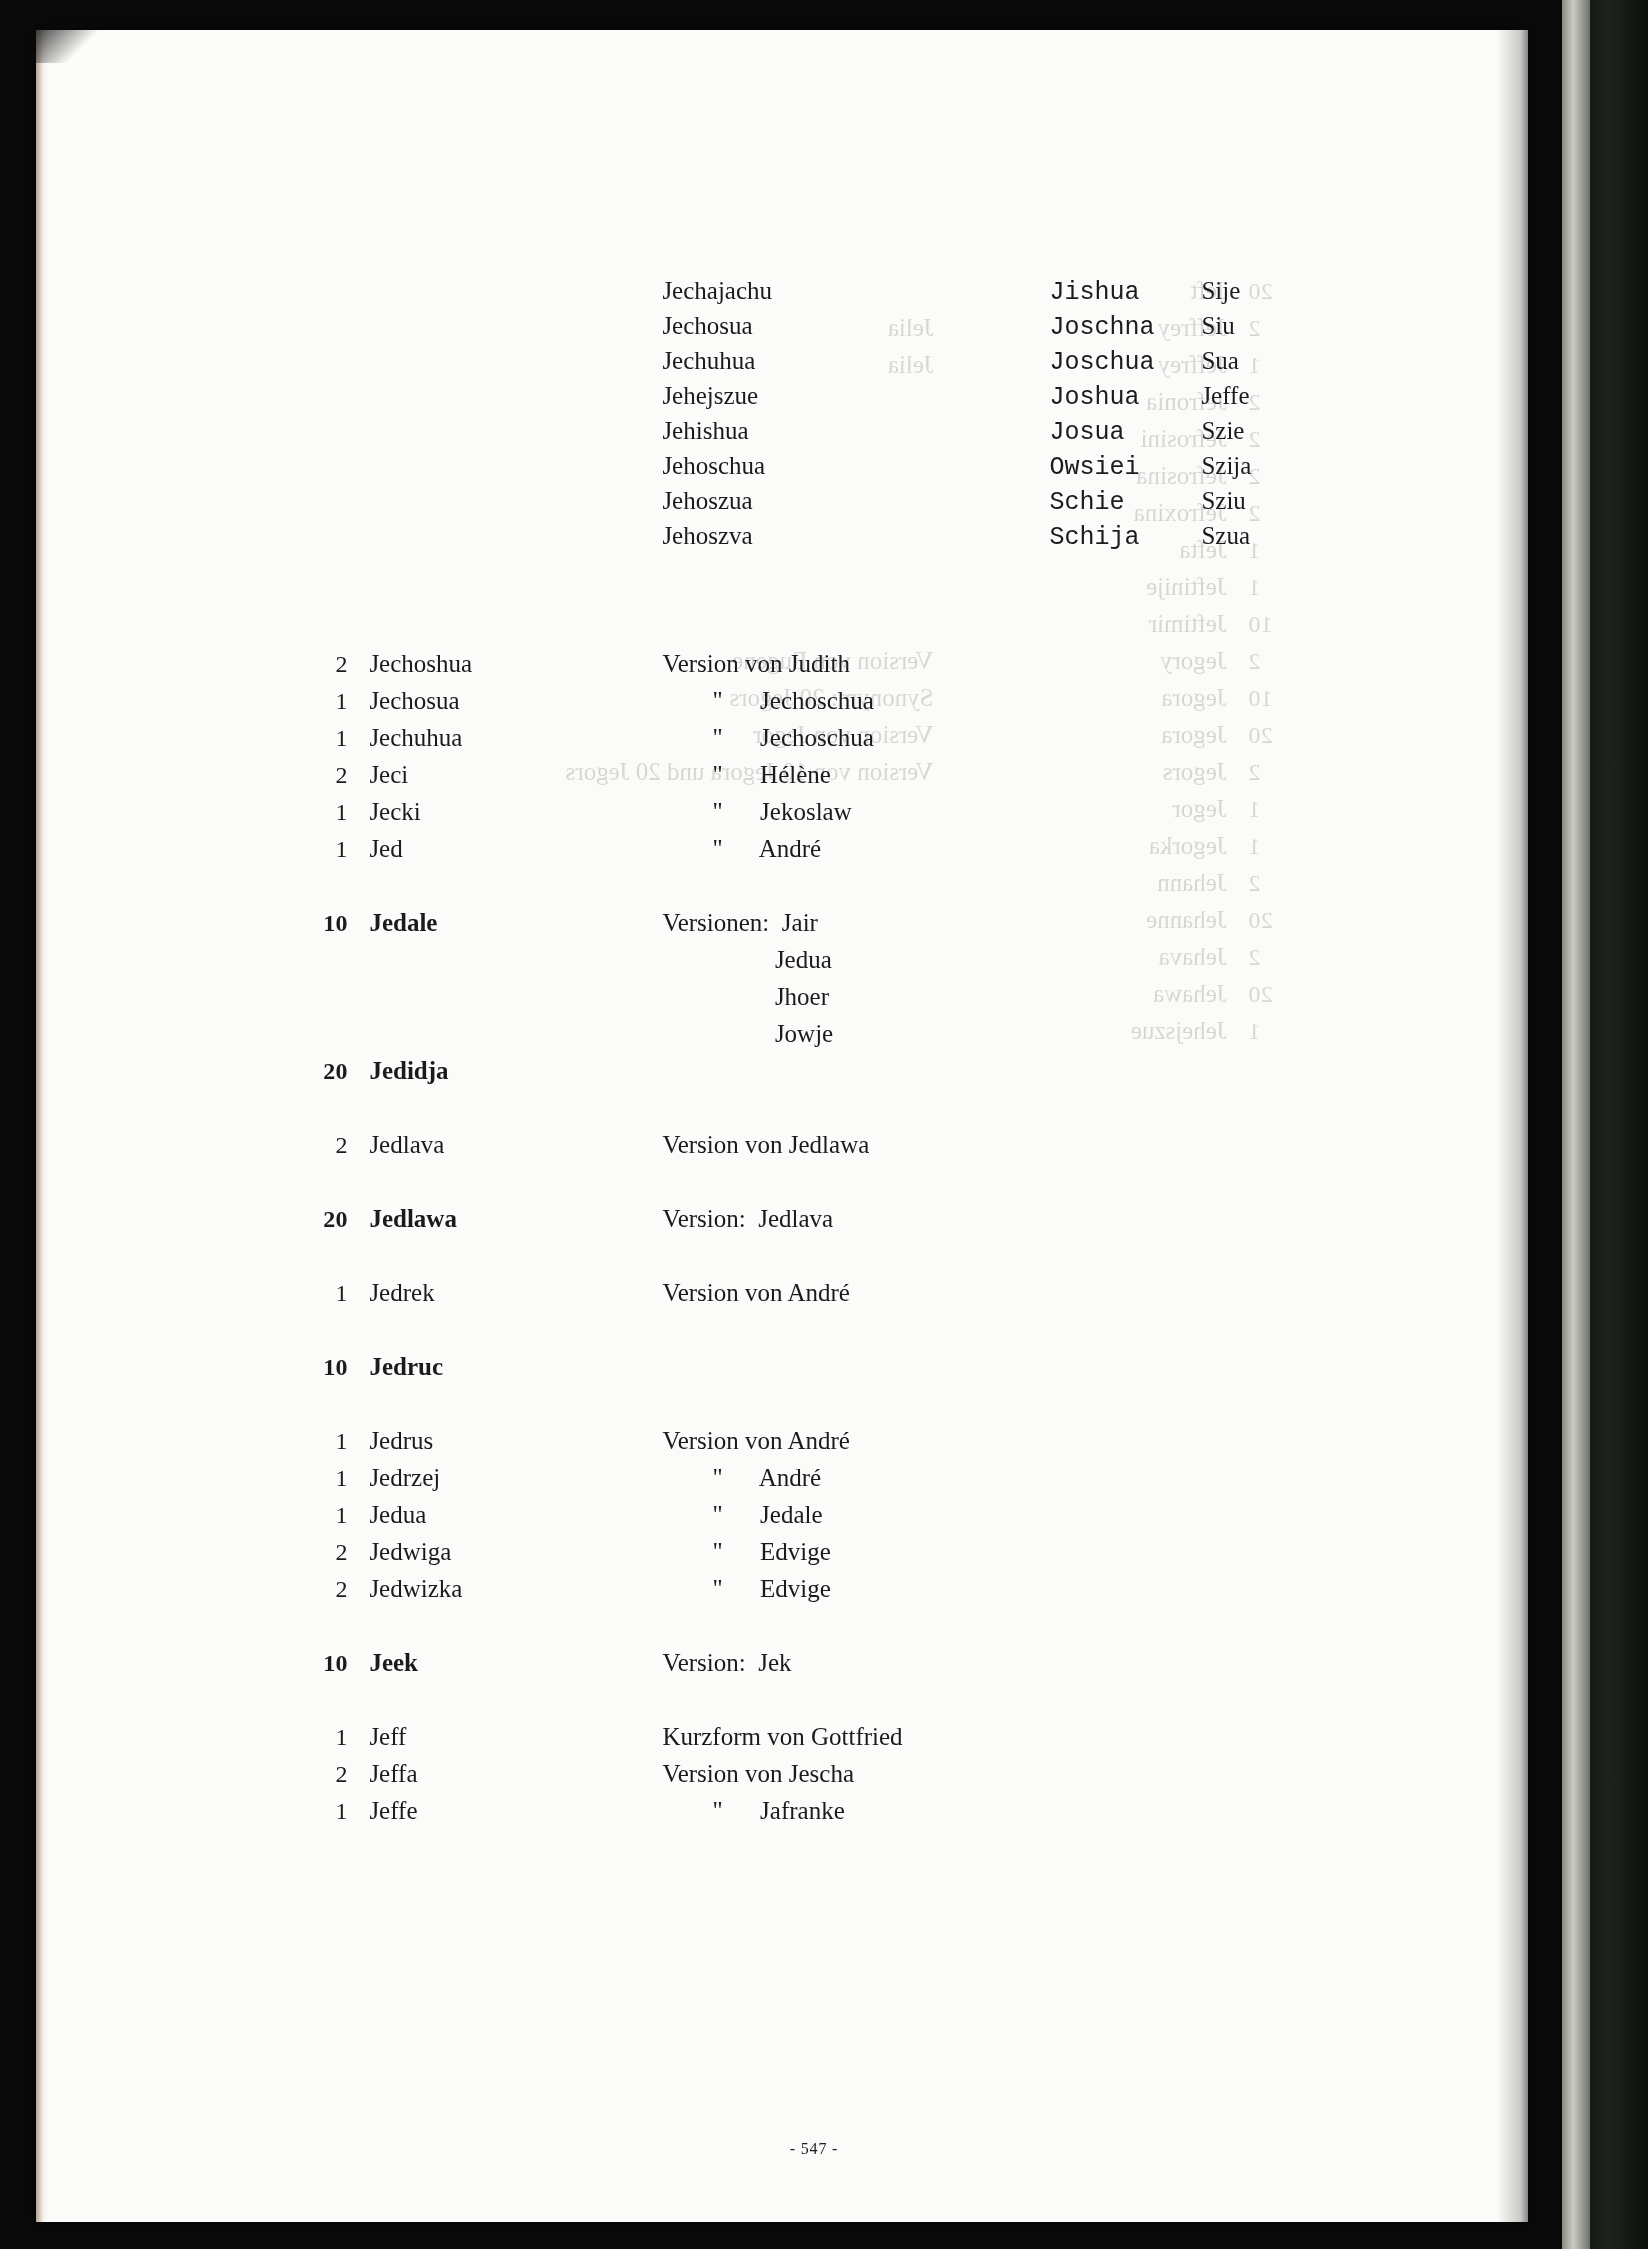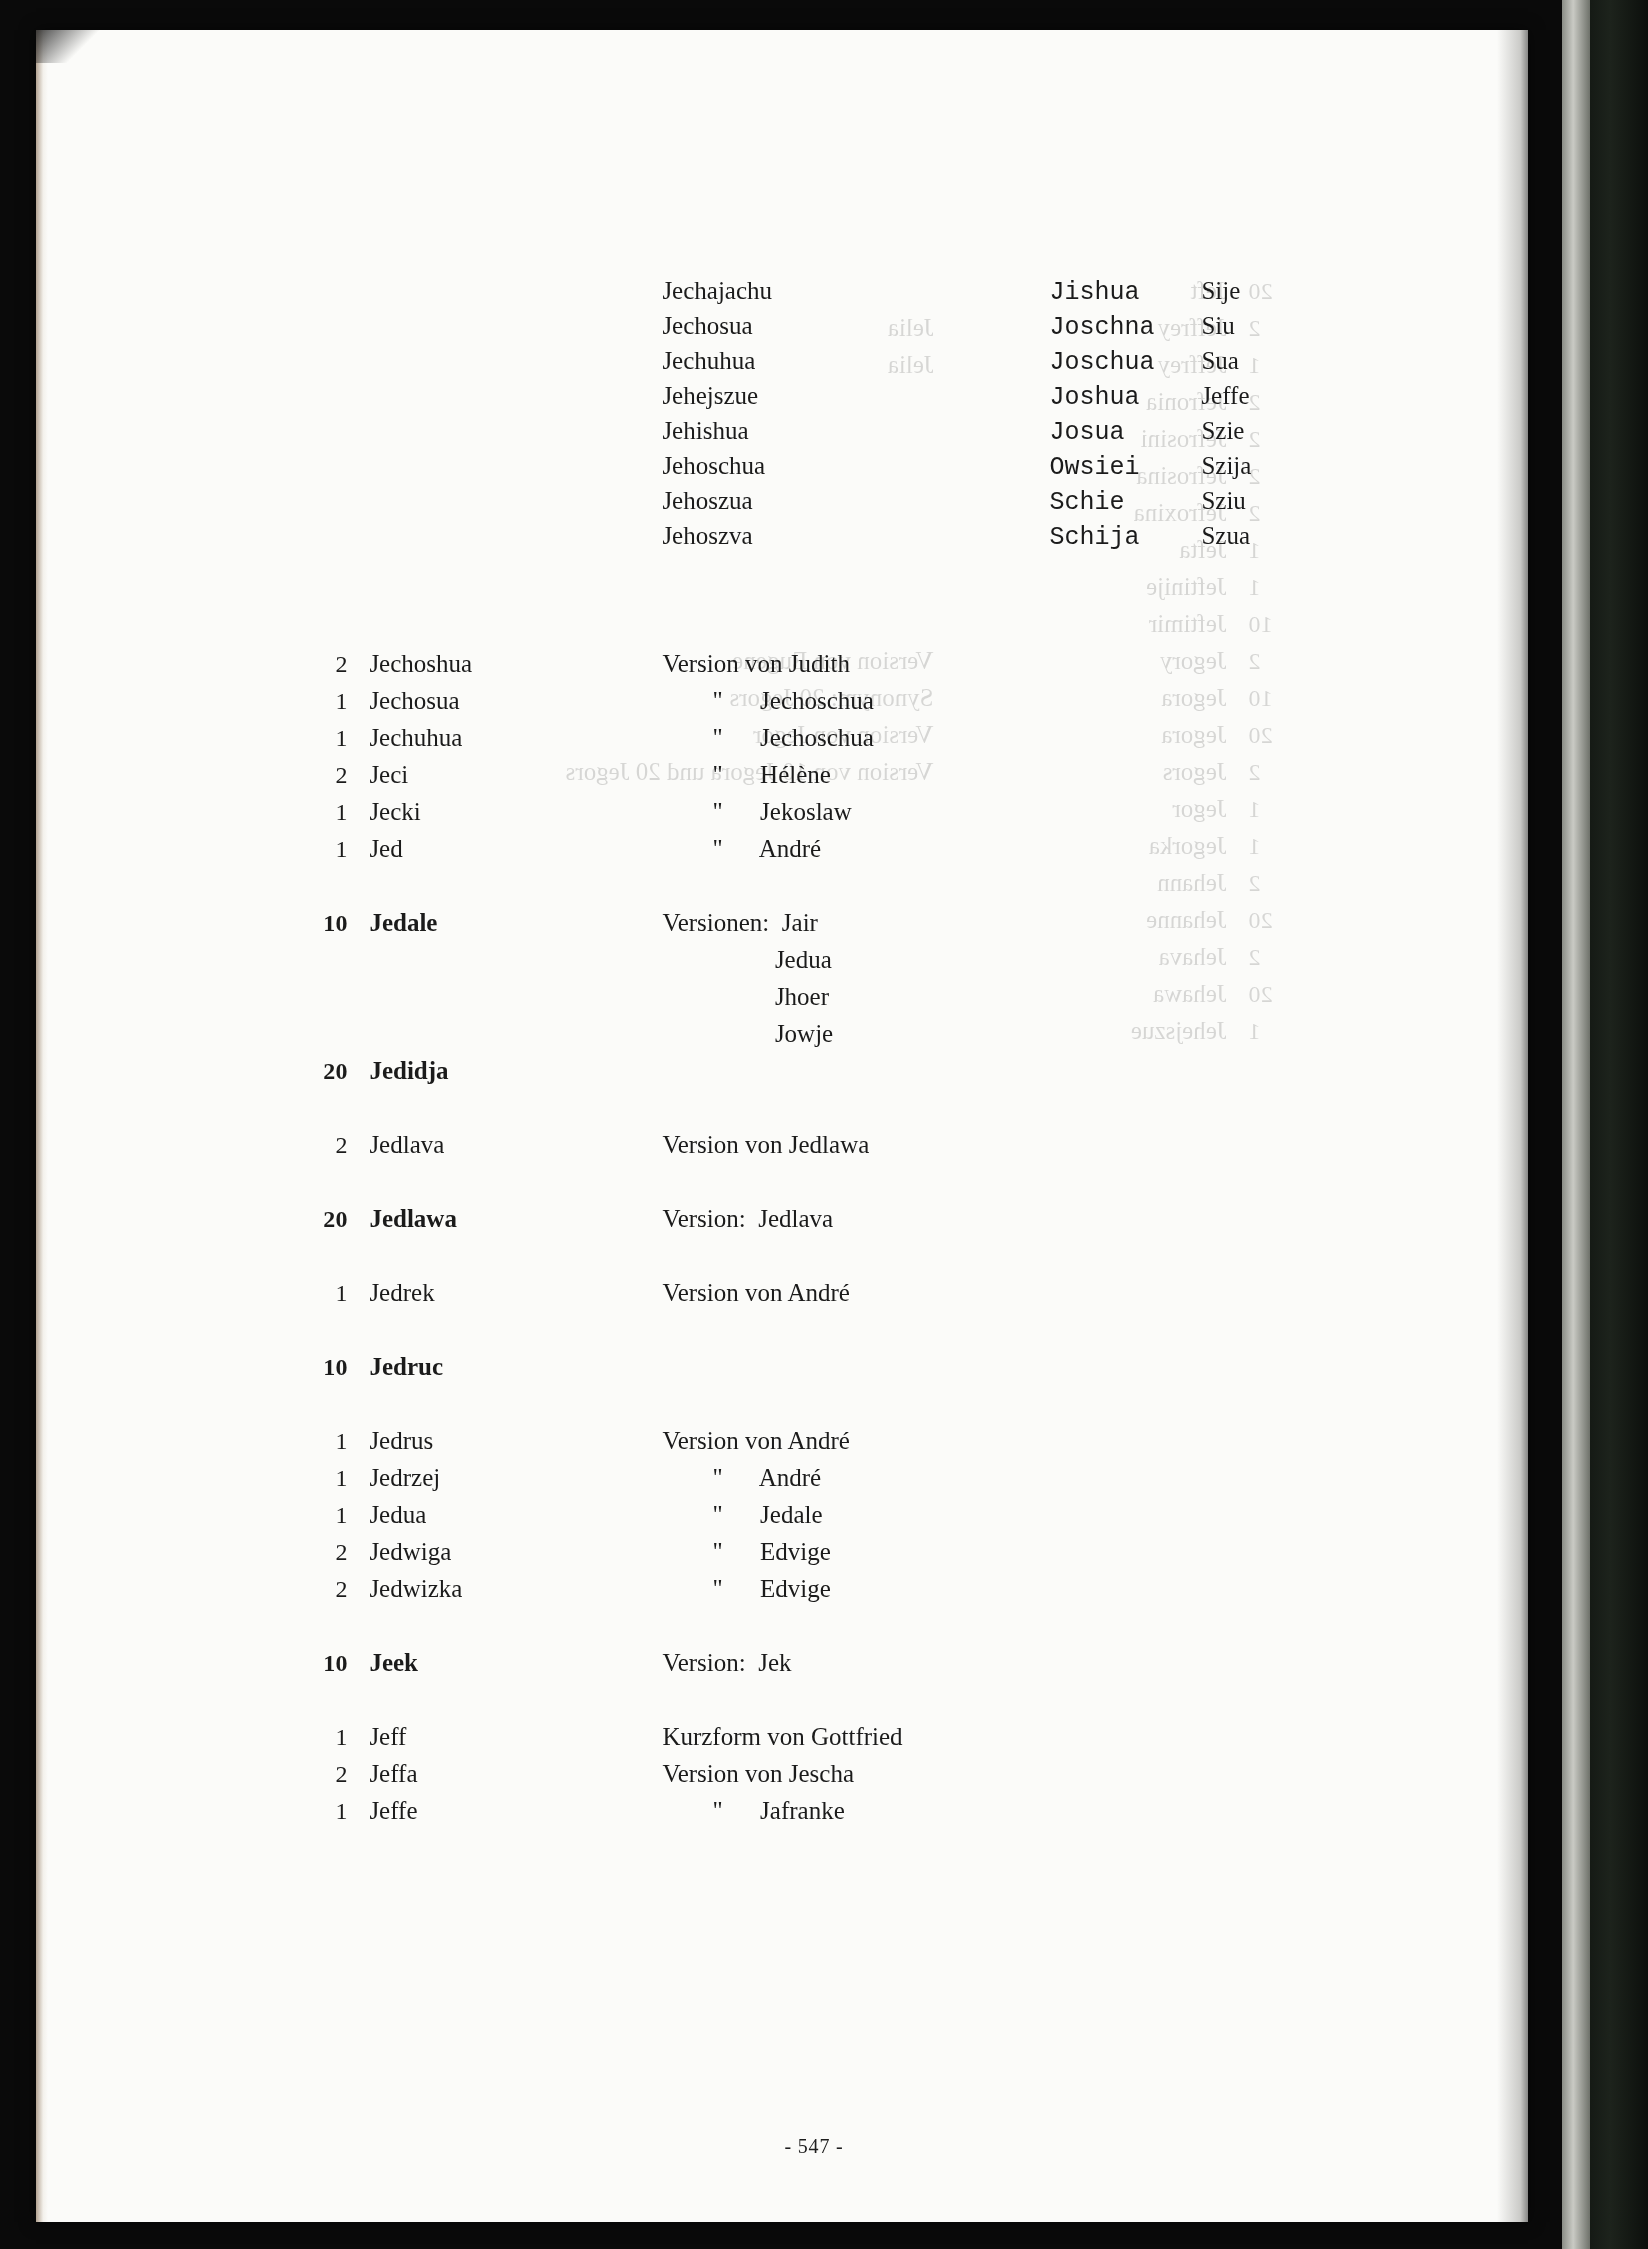--- a/index.html
+++ b/index.html
@@ -151,21 +151,21 @@
     width: 1492px;
   }
   .toplists .row { height: 35px; }
 
   .footer {
     position: absolute;
     left: 0;
     bottom: 64px;
     width: 1492px;
     text-align: center;
-    font-size: 20px;
+    font-size: 16px;
     color: #1e1e1e;
     letter-spacing: 0.8px;
   }
 
   .blank { visibility: hidden; }
 </style>
 </head>
 <body>
 
 <div class="scan-bg"></div>

